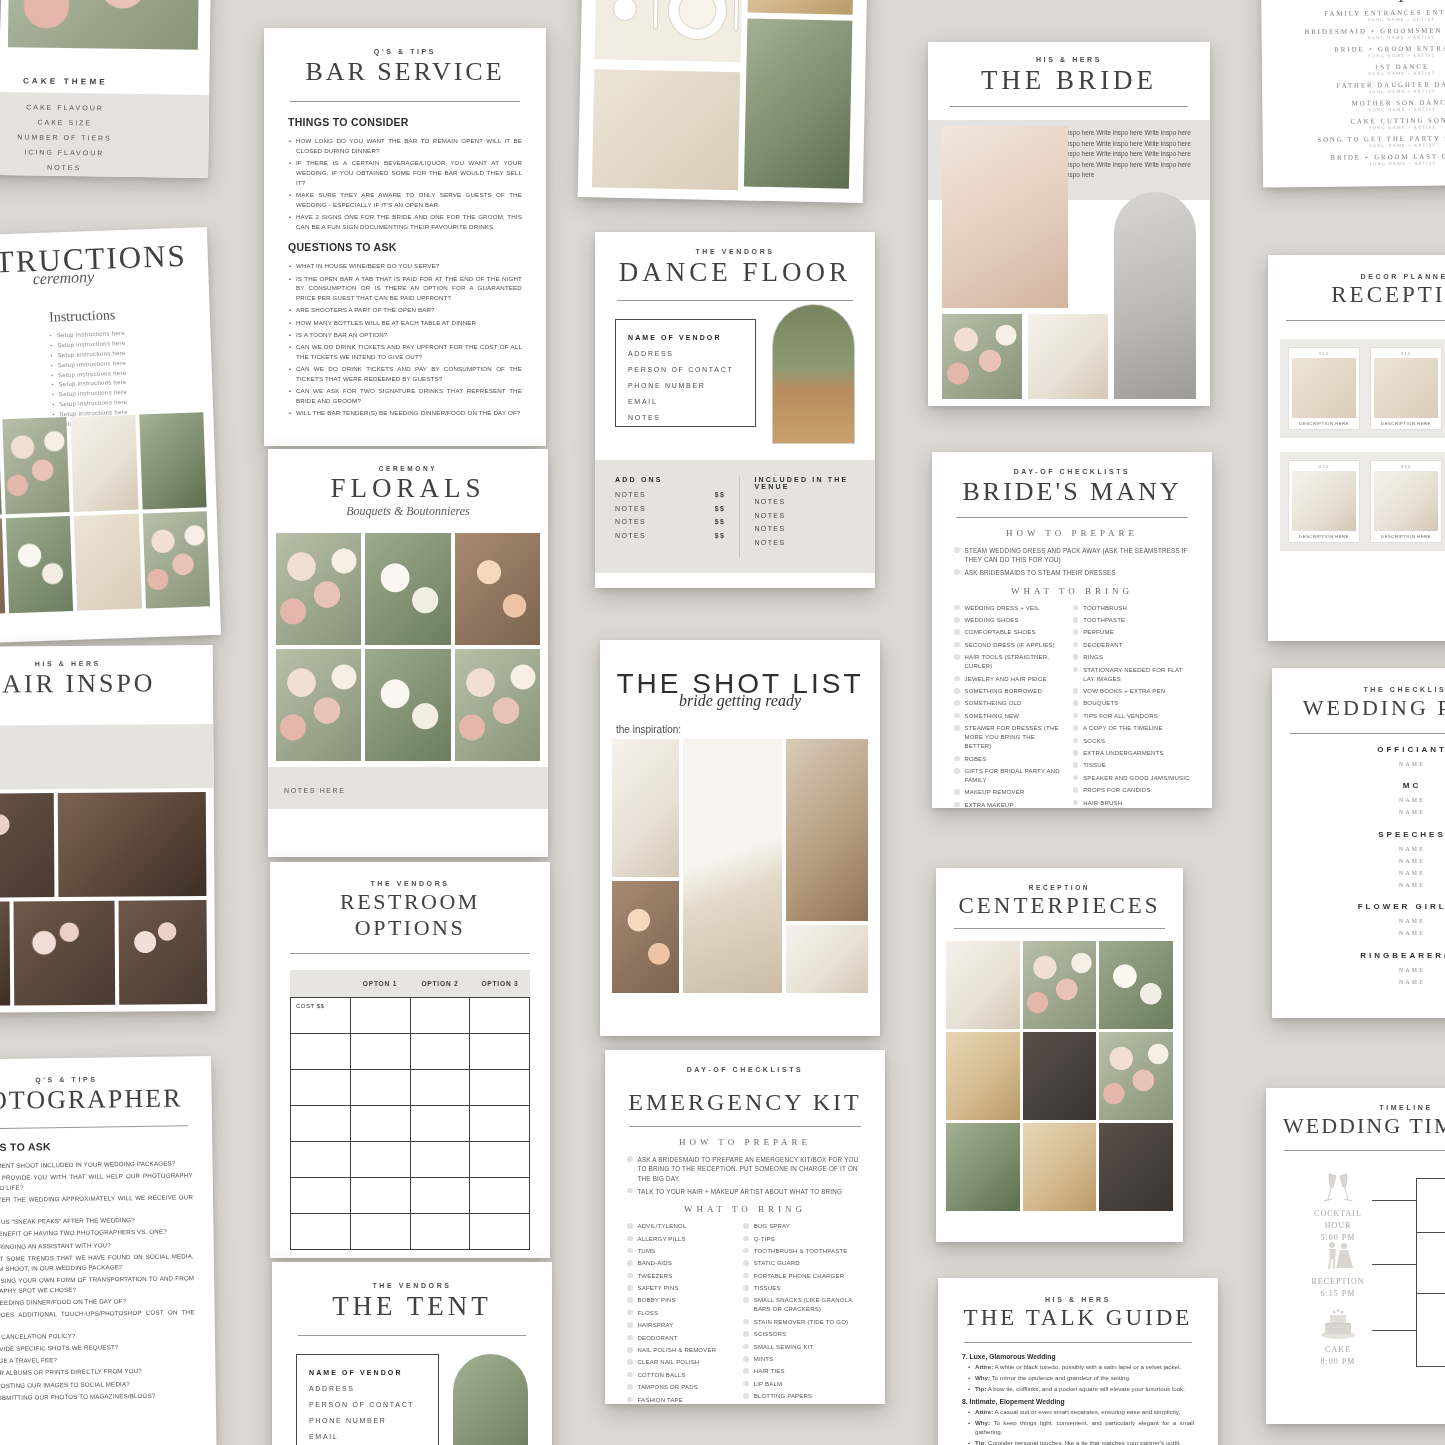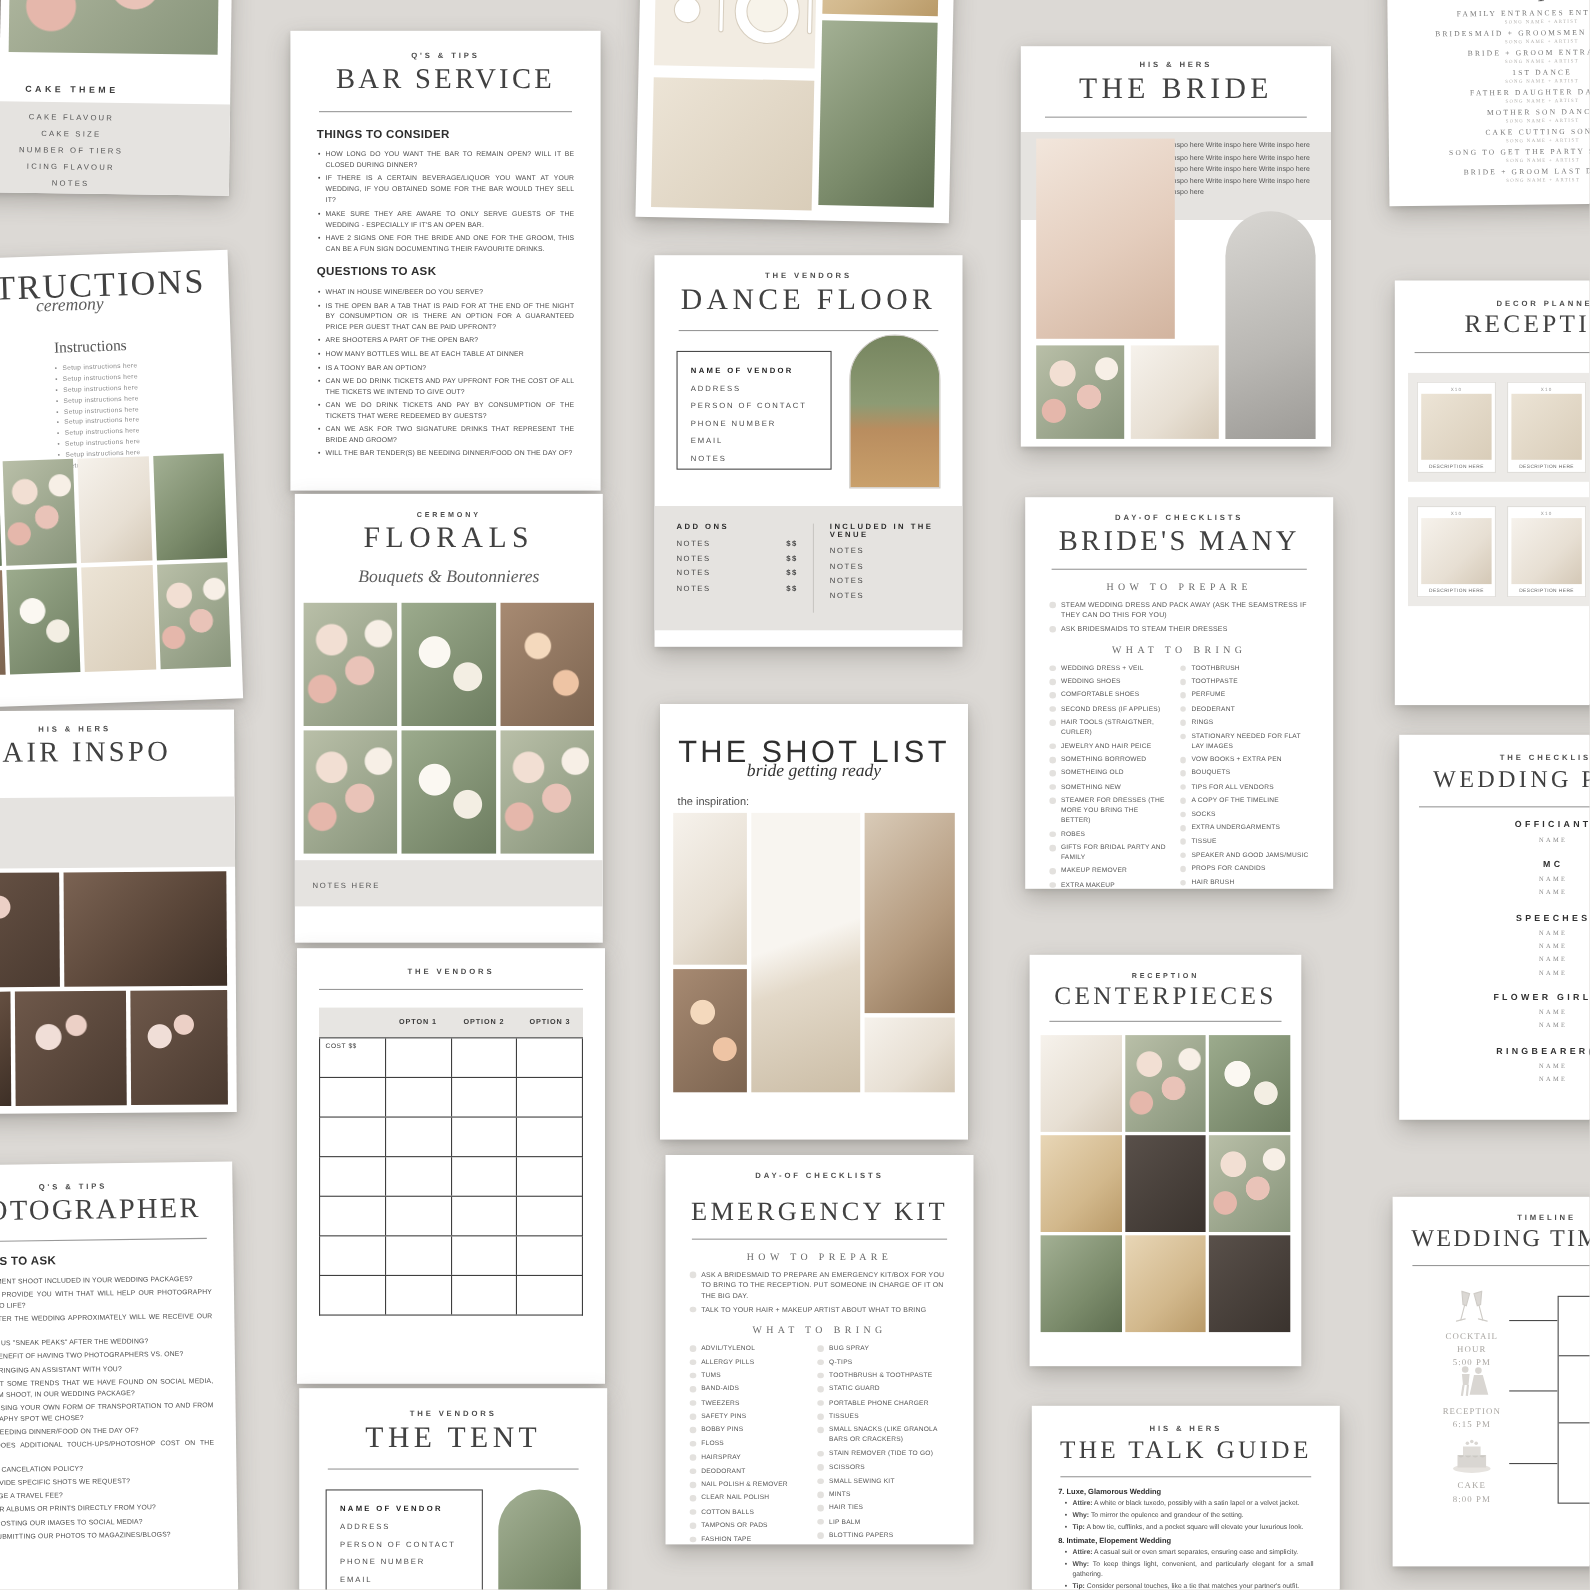--- a/index.html
+++ b/index.html
@@ -190,38 +190,39 @@
         <li>CAN WE ASK FOR TWO SIGNATURE DRINKS THAT REPRESENT THE BRIDE AND GROOM?</li>
         <li>WILL THE BAR TENDER(S) BE NEEDING DINNER/FOOD ON THE DAY OF?</li>
       </ul>
   </div>
 </div>
 
 <div class="page" style="left:268px;top:449px;width:280px;height:408px">
   <div class="inner" style="padding:16px 8px">
     <div class="kick" style="font-size:6.5px">CEREMONY</div>
     <div class="ttl" style="font-size:27px;letter-spacing:5px;margin-top:1px">FLORALS</div>
-    <div class="script" style="font-size:16px;margin-top:12px">Bouquets &amp; Boutonnieres</div>
+    <div class="script" style="font-size:12px;margin-top:0">Bouquets &amp; Boutonnieres</div>
     <div style="display:grid;grid-template-columns:1fr 1fr 1fr;grid-auto-rows:112px;gap:4px;margin-top:14px">
       <div class="ph p1"></div>
       <div class="ph p2"></div>
       <div class="ph p3"></div>
       <div class="ph p1"></div>
       <div class="ph p2"></div>
       <div class="ph p1"></div>
     </div>
     <div class="band" style="margin:6px -8px 0;padding:12px 16px">
       <span style="font-size:7px;letter-spacing:1.6px;color:#555">NOTES HERE</span>
     </div>
   </div>
 </div>
 
 <div class="page" style="left:270px;top:862px;width:280px;height:396px">
   <div class="inner" style="padding:18px 16px">
     <div class="kick">THE VENDORS</div>
+    <div class="ttl" style="font-size:22px;letter-spacing:2.5px;margin-top:2px">RESTROOM OPTIONS</div>
     <div class="rule" style="margin:12px 4px 16px"></div>
     <div style="margin:0 4px">
       <div class="rt-head">
         <div class="rt-hc"></div>
         <div class="rt-hc">OPTON 1</div>
         <div class="rt-hc">OPTION 2</div>
         <div class="rt-hc">OPTION 3</div>
       </div>
       <div style="border-top:1px solid #3f3f3f">
         <div>

